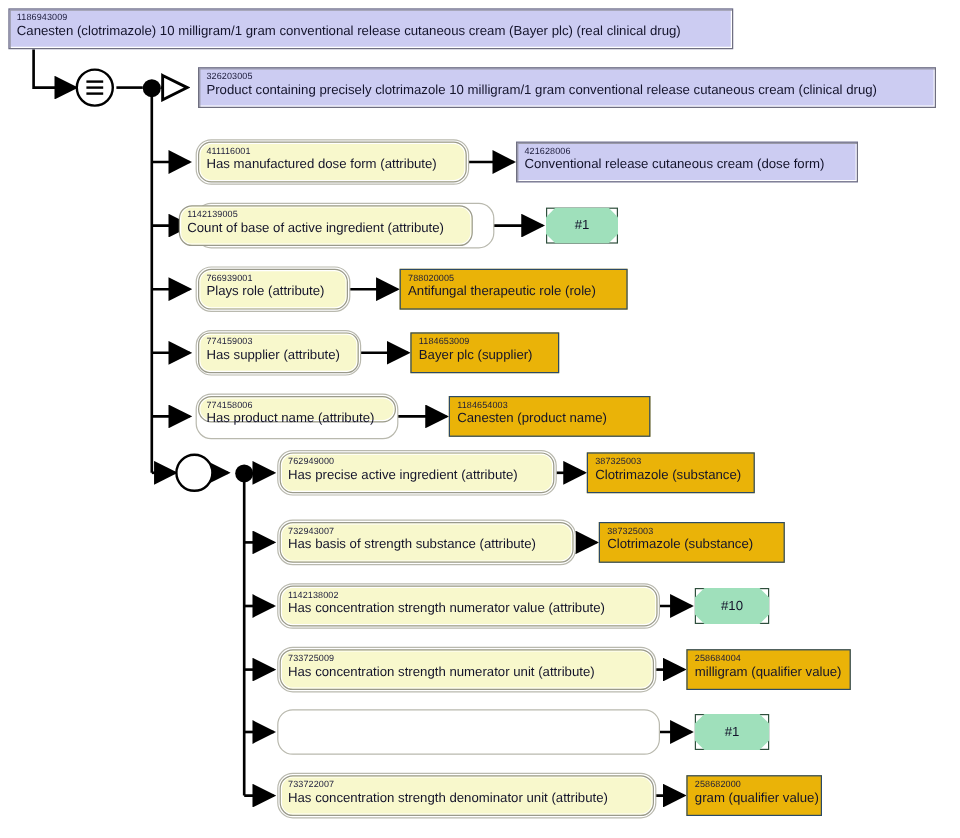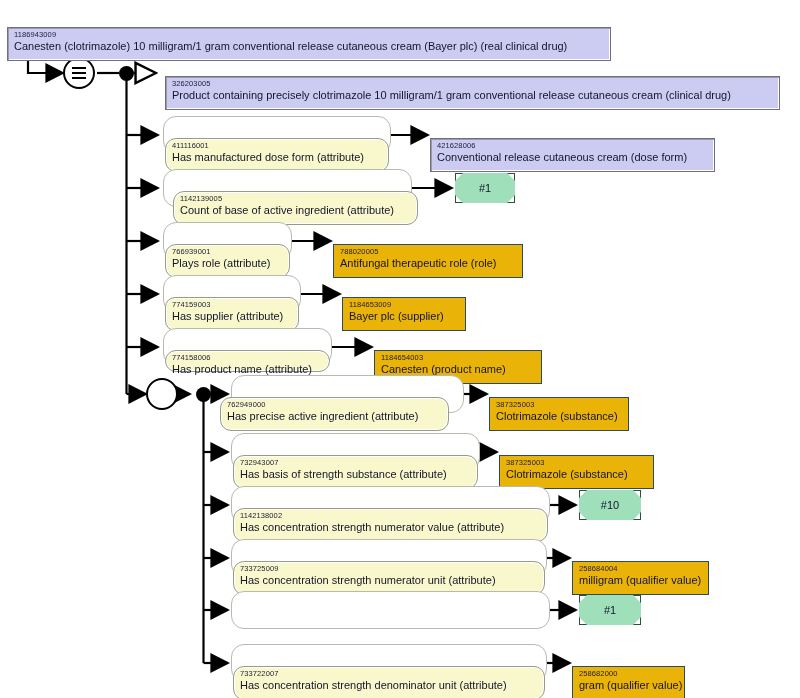--- a/index.html
+++ b/index.html
@@ -11,21 +11,20 @@
     position:relative;
   }
   #diagram{position:absolute;left:0;top:0;width:800px;height:698px;}
 
   
   .node{
     position:absolute;
     box-sizing:border-box;
     padding:3px 14px 2px 6px;
     line-height:1.05;
-    margin-top:20px;
   }
   .node .sctid{
     font-size:7.5px;
     color:#1b1b3a;
     letter-spacing:0.1px;
     display:block;
     white-space:nowrap;
   }
   .node .term{
     font-size:11px;
@@ -189,21 +188,21 @@
   <div class="node n-attr" style="left:165px;top:118px;width:224px;height:34px;">
     <span class="sctid">411116001</span>
     <span class="term">Has manufactured dose form (attribute)</span>
   </div>
   <div class="node n-concept" style="left:430px;top:118px;width:285px;height:34px;">
     <span class="sctid">421628006</span>
     <span class="term">Conventional release cutaneous cream (dose form)</span>
   </div>
 
   <div class="n-attr-outer" style="left:163px;top:169px;width:249px;height:38px;"></div>
-  <div class="node n-attr" style="left:173px;top:171px;width:245px;height:34px;">
+  <div class="node n-attr" style="left:149px;top:171px;width:245px;height:34px;">
     <span class="sctid">1142139005</span>
     <span class="term">Count of base of active ingredient (attribute)</span>
   </div>
   <div class="numwrap" style="left:455px;top:173px;width:60px;height:30px;">
     <div class="frame"></div>
     <div class="n-number" style="position:absolute;left:0;top:0;width:60px;height:30px;border:none;background:#9fe0bb;
          clip-path:polygon(8px 0,52px 0,60px 8px,60px 22px,52px 30px,8px 30px,0 22px,0 8px);">
       <span class="numtext">#1</span>
     </div>
   </div>
@@ -232,21 +231,21 @@
   <div class="node n-attr" style="left:165px;top:330px;width:165px;height:22px;">
     <span class="sctid">774158006</span>
     <span class="term">Has product name (attribute)</span>
   </div>
   <div class="node n-value" style="left:374px;top:330px;width:168px;height:34px;">
     <span class="sctid">1184654003</span>
     <span class="term">Canesten (product name)</span>
   </div>
 
   <div class="n-attr-outer" style="left:231px;top:375px;width:233px;height:38px;"></div>
-  <div class="node n-attr" style="left:220px;top:377px;width:229px;height:34px;">
+  <div class="node n-attr" style="left:233px;top:377px;width:229px;height:34px;">
     <span class="sctid">762949000</span>
     <span class="term">Has precise active ingredient (attribute)</span>
   </div>
   <div class="node n-value" style="left:489px;top:377px;width:140px;height:34px;">
     <span class="sctid">387325003</span>
     <span class="term">Clotrimazole (substance)</span>
   </div>
 
   <div class="n-attr-outer" style="left:231px;top:433px;width:249px;height:38px;"></div>
   <div class="node n-attr" style="left:233px;top:435px;width:245px;height:34px;">

